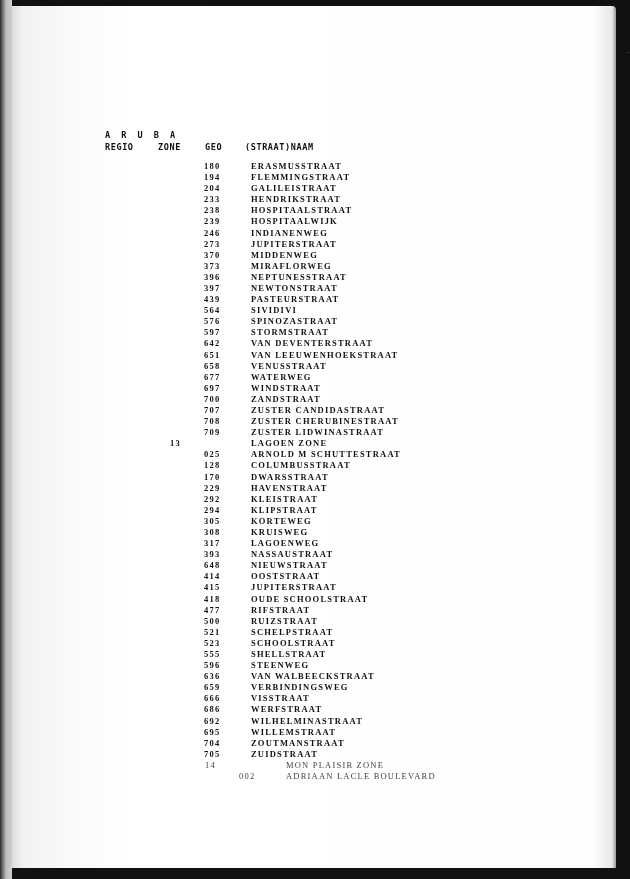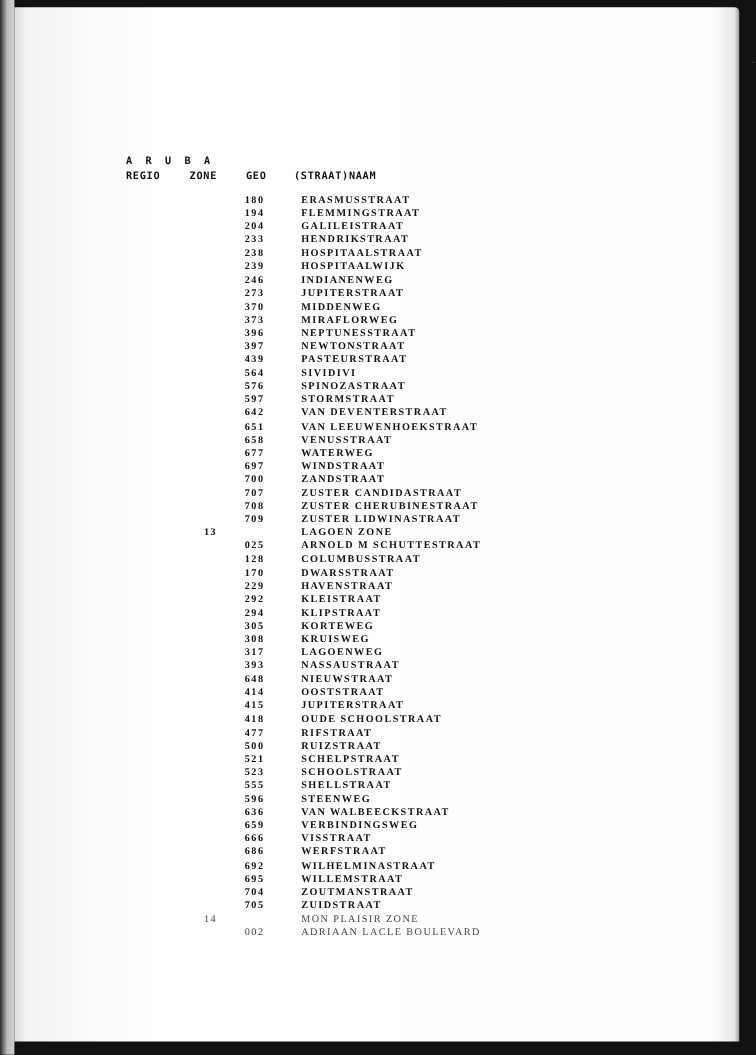--- a/index.html
+++ b/index.html
@@ -11,21 +11,21 @@
   .spine { position:absolute; left:0; top:0; width:12px; height:879px;
            background:linear-gradient(90deg,#2a2a2a,#bdbdbd 50%,#cfcfcf); }
   .pagenum { position:absolute; left:0; width:630px; top:45px; text-align:right;
              font-size:11px; color:#333; letter-spacing:1px;padding-left:40px; }
   .hdr { position:absolute; font-size:8.5px; font-weight:bold; color:#111; letter-spacing:0.6px; }
   .row { position:absolute; left:0; width:506px; height:11px; font-size:8.5px; font-weight:bold;
          color:#111; letter-spacing:1.2px; line-height:11px;font-family:Liberation Serif, serif; }
   .row .zone { position:absolute; left:170px; }
   .row .geo { position:absolute; left:204px; }
   .row .name { position:absolute; left:251px; white-space:nowrap; }
-  .row.light { color:#444; font-weight:normal; }
+  .row.light { color:#444; font-weight:normal;margin-left:35px; }
 </style>
 </head>
 <body>
 
 <div class="spine"></div>
 <div class="page"></div>
 
 <div class="pagenum">- 11 -</div>
 
 <div class="hdr" style="left:105px;top:130px;letter-spacing:3px;">A R U B A</div>

